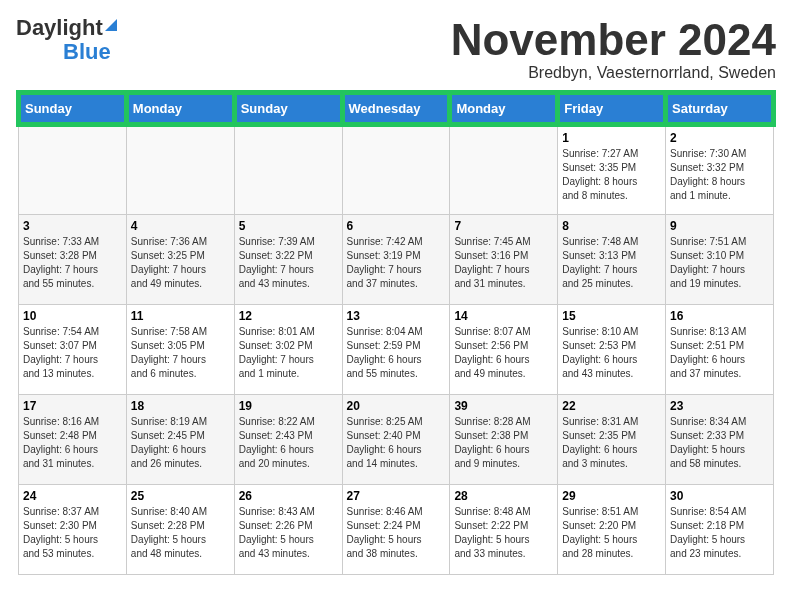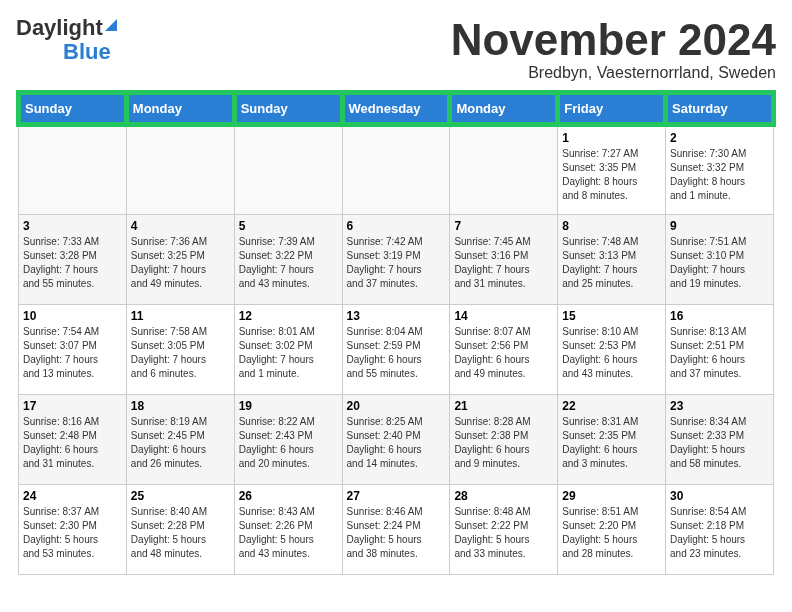--- a/index.html
+++ b/index.html
@@ -250,21 +250,21 @@
 and 20 minutes.</div>
         </td>
         <td>
           <span class="day-number">20</span>
           <div class="cell-info" style="white-space: pre-line;">Sunrise: 8:25 AM
 Sunset: 2:40 PM
 Daylight: 6 hours
 and 14 minutes.</div>
         </td>
         <td>
-          <span class="day-number">21</span>
+          <span class="day-number">39</span>
           <div class="cell-info" style="white-space: pre-line;">Sunrise: 8:28 AM
 Sunset: 2:38 PM
 Daylight: 6 hours
 and 9 minutes.</div>
         </td>
         <td>
           <span class="day-number">22</span>
           <div class="cell-info" style="white-space: pre-line;">Sunrise: 8:31 AM
 Sunset: 2:35 PM
 Daylight: 6 hours

